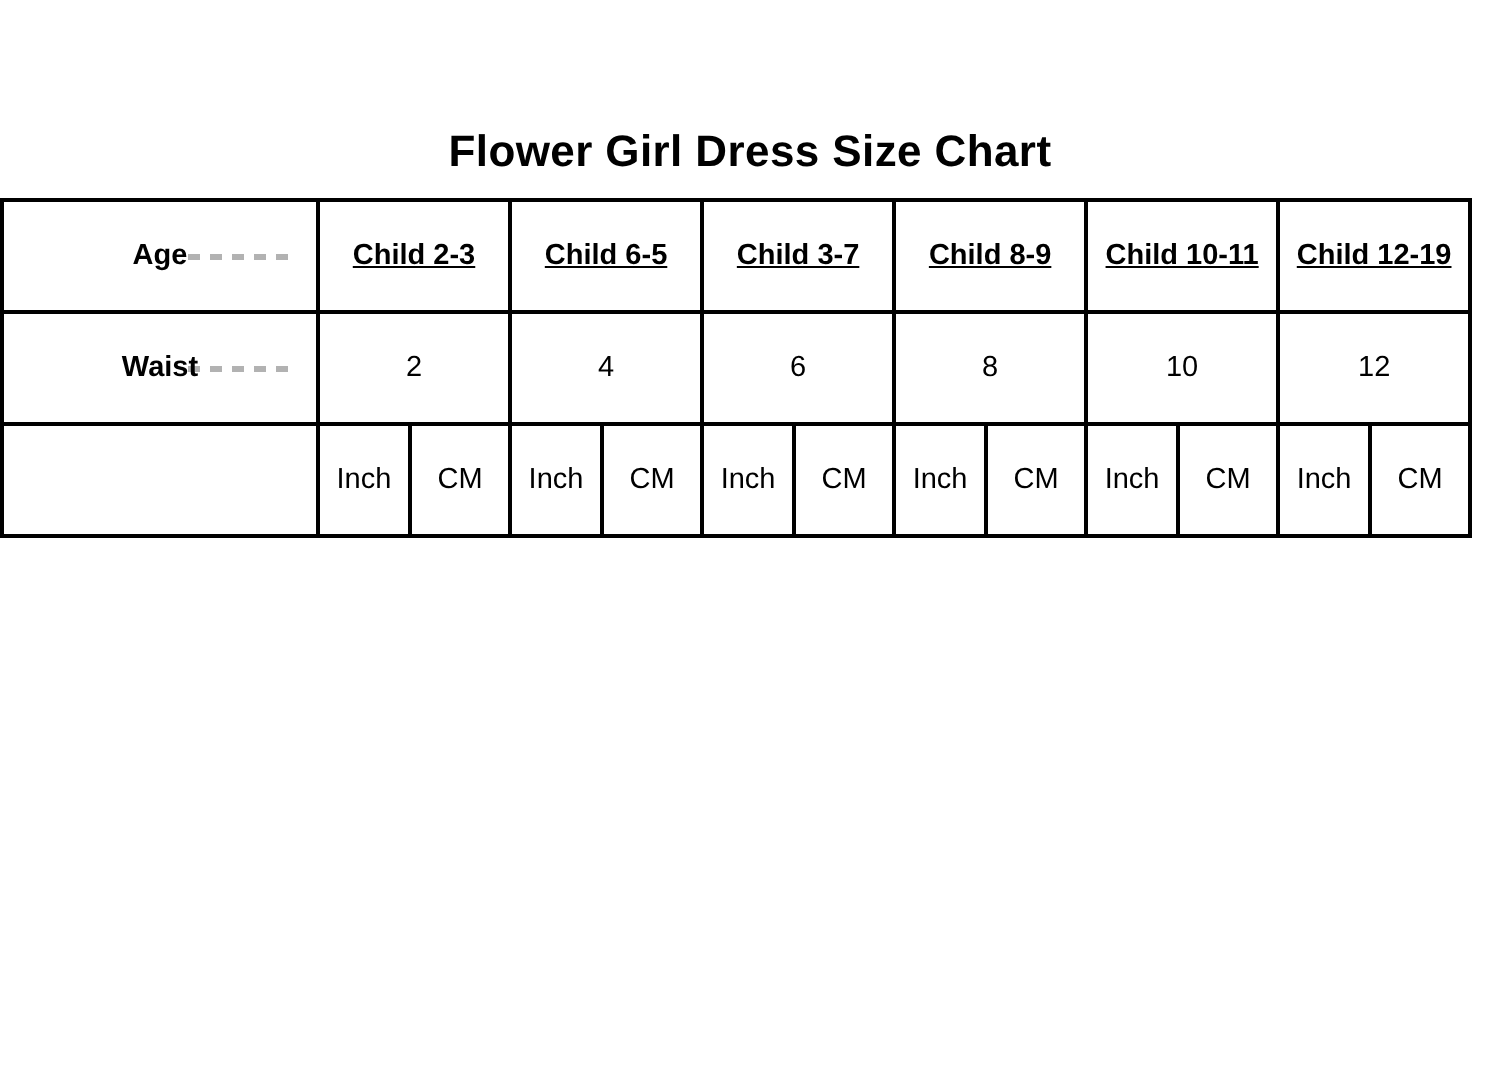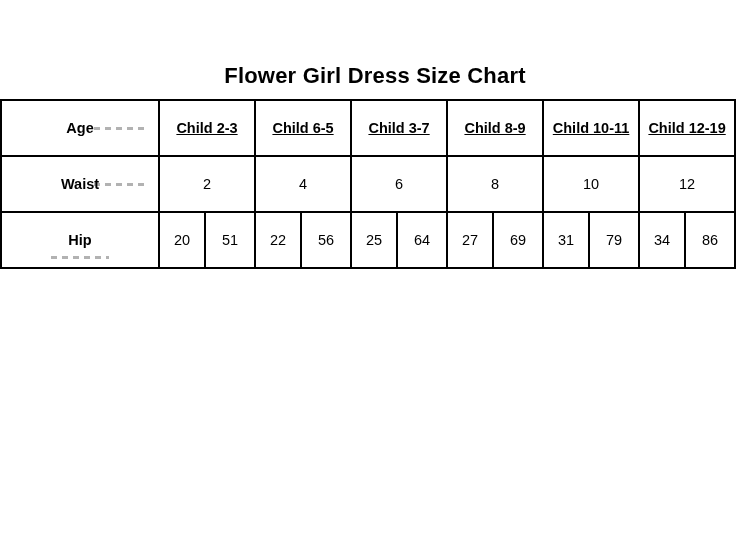--- a/index.html
+++ b/index.html
@@ -146,40 +146,37 @@
             <span class="smudge mid"></span>
           </td>
           <td class="val-cell" colspan="2">2</td>
           <td class="val-cell" colspan="2">4</td>
           <td class="val-cell" colspan="2">6</td>
           <td class="val-cell" colspan="2">8</td>
           <td class="val-cell" colspan="2">10</td>
           <td class="val-cell" colspan="2">12</td>
         </tr>
 
+        <tr class="units-row">
+          <td class="label-cell"></td>
+          <td class="unit-cell">Inch</td>
+          <td class="unit-cell">CM</td>
+          <td class="unit-cell">Inch</td>
+          <td class="unit-cell">CM</td>
+          <td class="unit-cell">Inch</td>
+          <td class="unit-cell">CM</td>
+          <td class="unit-cell">Inch</td>
+          <td class="unit-cell">CM</td>
+          <td class="unit-cell">Inch</td>
+          <td class="unit-cell">CM</td>
+          <td class="unit-cell">Inch</td>
+          <td class="unit-cell">CM</td>
+        </tr>
 
 
 
-        <tr>
-          <td class="label-cell">
-            <span>Hip</span>
-            <span class="smudge"></span>
-          </td>
-          <td class="val-cell">20</td>
-          <td class="val-cell">51</td>
-          <td class="val-cell">22</td>
-          <td class="val-cell">56</td>
-          <td class="val-cell">25</td>
-          <td class="val-cell">64</td>
-          <td class="val-cell">27</td>
-          <td class="val-cell">69</td>
-          <td class="val-cell">31</td>
-          <td class="val-cell">79</td>
-          <td class="val-cell">34</td>
-          <td class="val-cell">86</td>
-        </tr>
 
 
       </tbody>
     </table>
   </div>
 
 </div>
 
 </body></html>

